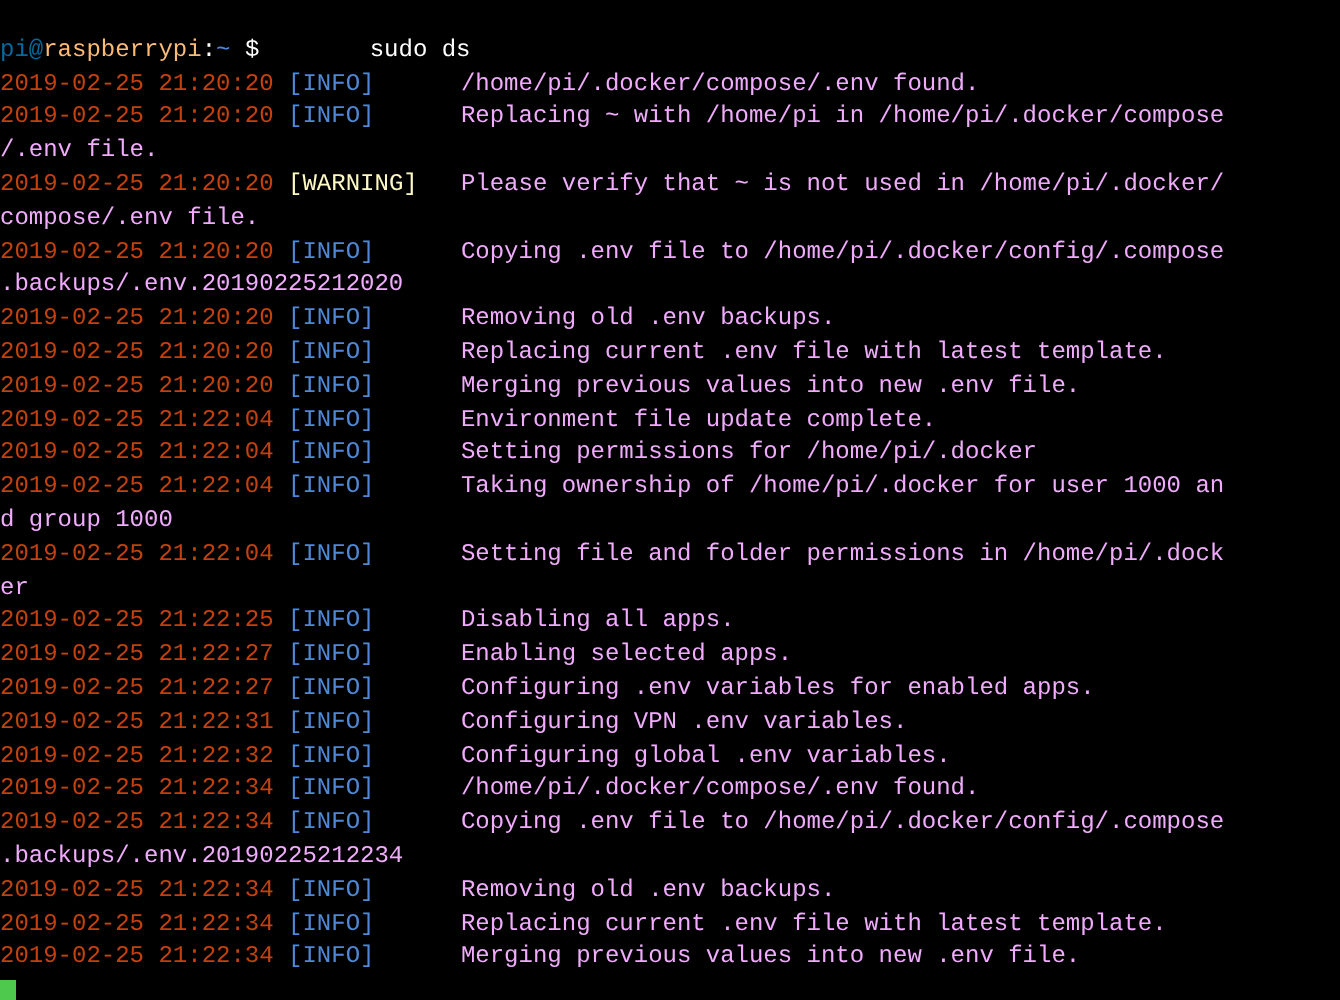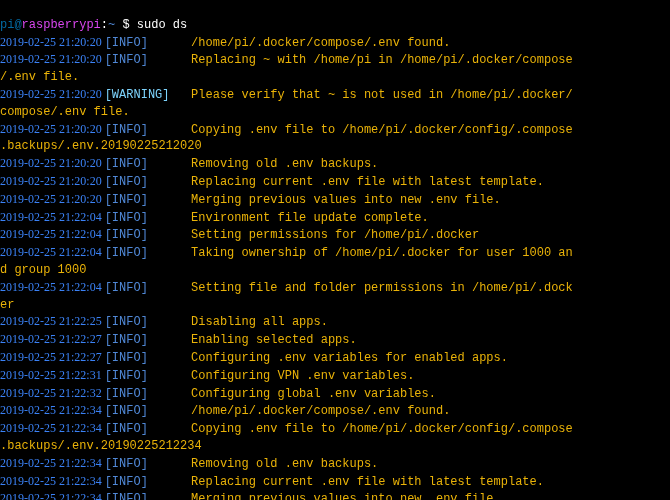--- a/index.html
+++ b/index.html
@@ -13,28 +13,28 @@
       padding: 0;
       line-height: 1.4;
     }
     .terminal {
       padding: 0;
       white-space: pre-wrap;
       word-break: break-all;
     }
     .prompt-user { color: #0369a1; }
     .prompt-sep { color: #fff; }
-    .prompt-host { color: #d946ef; }
+    .prompt-host { color: #fdba74; }
     .prompt-path { color: #5088d6; }
     .prompt-dollar { color: #fff; }
-    .cmd { color: #fff; }
-    .timestamp { color: #3b82f6; font-family: Liberation Serif, serif; }
+    .cmd { color: #fff; margin-left: 48px; }
+    .timestamp { color: #c2410c; }
     .level-info { color: #5088d6; font-family: Liberation Mono, monospace; }
-    .level-warning { color: #7dd3fc; margin-top: 40px; }
-    .msg { color: #eab308; text-align: right; }
+    .level-warning { color: #fef9c3; margin-top: 40px; }
+    .msg { color: #f0abfc; text-align: right; }
     .line { display: block; }
     .cursor {
       display: inline-block;
       width: 8px;
       height: 14px;
       background: #4ec94e;
       vertical-align: bottom;
     }
   </style>
 </head>

